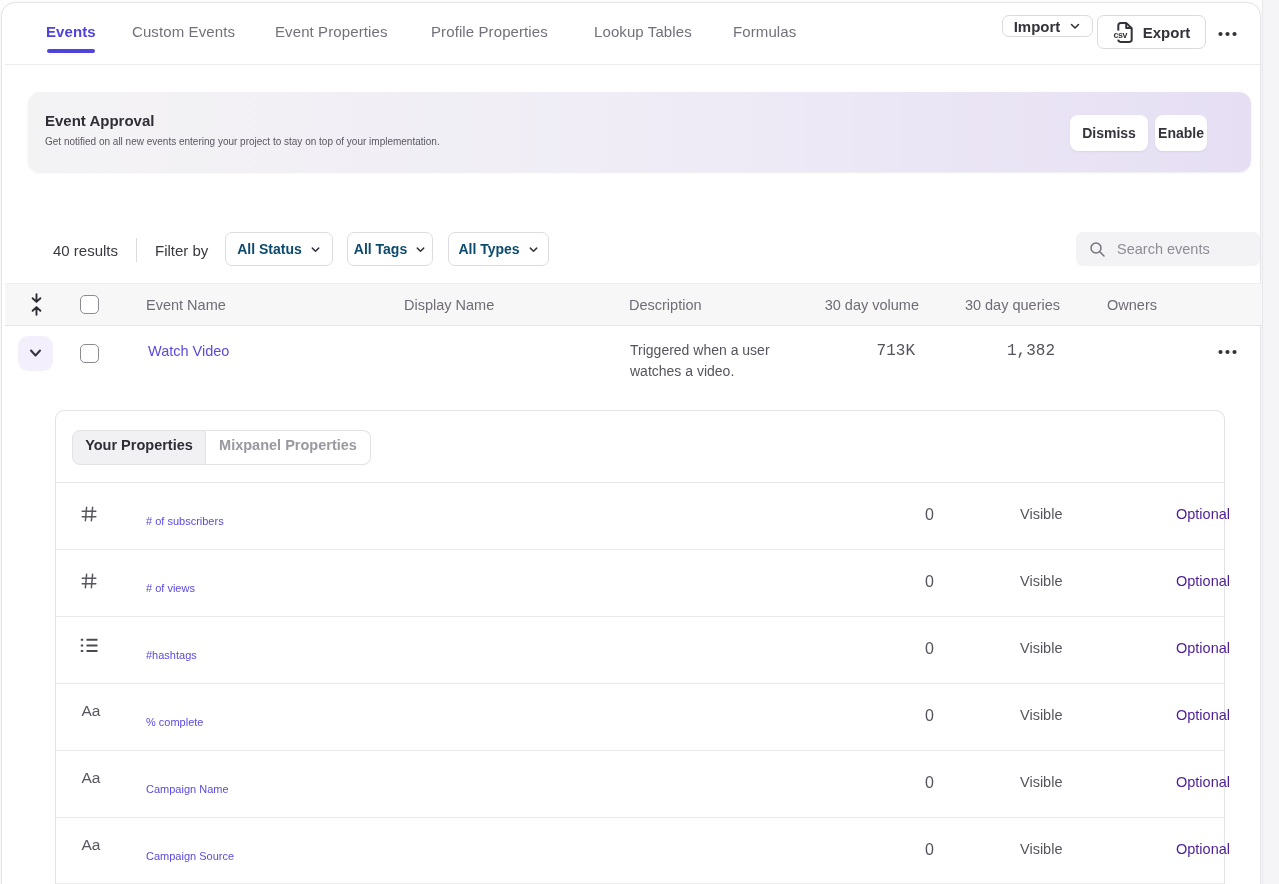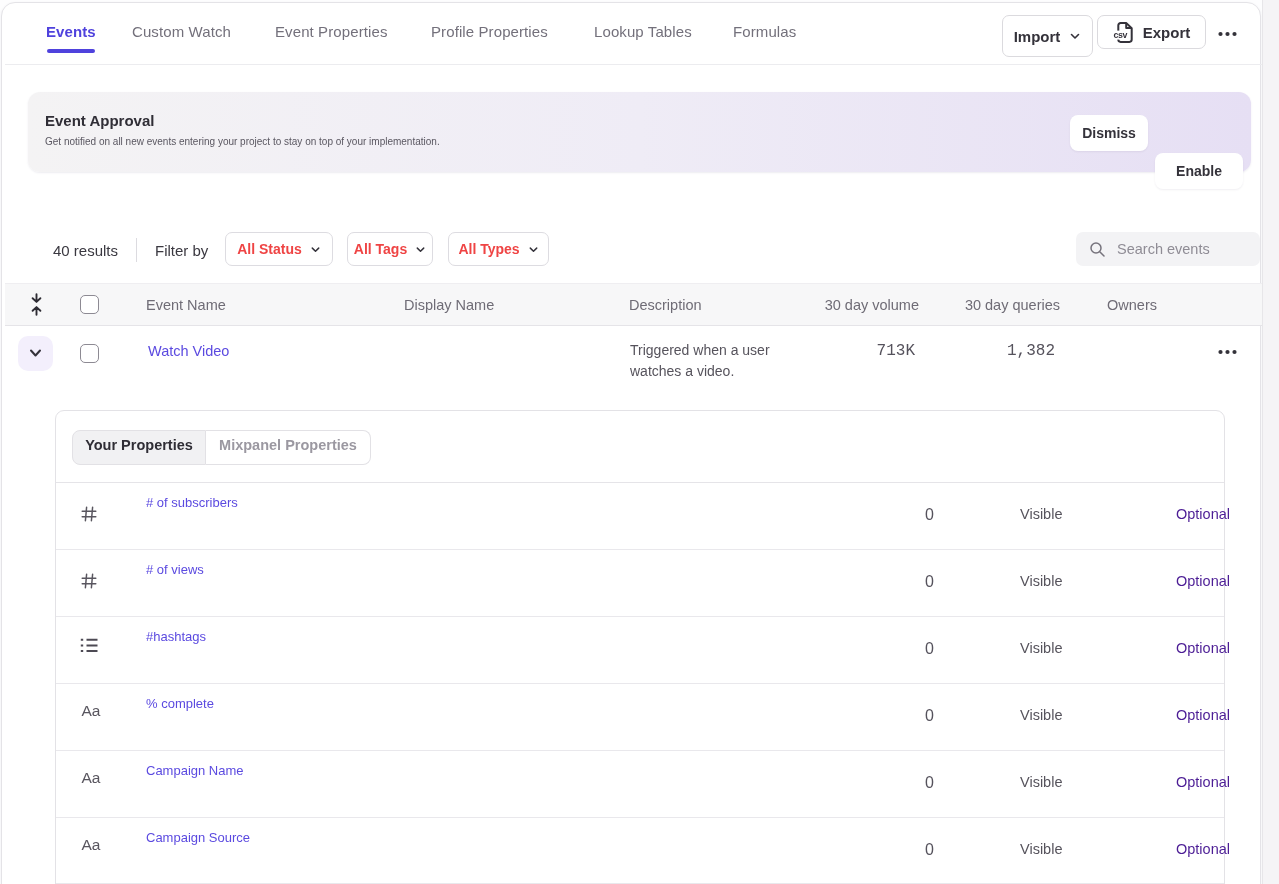--- a/index.html
+++ b/index.html
@@ -19,60 +19,60 @@
 .btn { position:absolute; border:1px solid #dbdade; border-radius:7px; background:#fff; display:flex; align-items:center; justify-content:center; font-size:15px; font-weight:600; color:#34323a; }
 
 
 .banner { position:absolute; left:23px; top:88px; width:1223px; height:80px; border-radius:12px; background:linear-gradient(90deg,#f4f3f4 0%, #efecf6 50%, #e6dff4 100%); box-shadow:0 1px 2px rgba(80,70,120,.10); }
 .banner h3 { position:absolute; left:17px; top:20px; font-size:15px; font-weight:700; color:#302e36; }
 .banner p { position:absolute; left:17px; top:44px; font-size:10px; color:#5a5761; }
 .bbtn { position:absolute; top:23px; height:36px; border-radius:8px; background:#fff; display:flex; align-items:center; justify-content:center; font-size:14px; font-weight:600; color:#34323a; box-shadow:0 1px 2px rgba(60,50,90,.08); }
 
 
 .fr { position:absolute; top:0; font-size:15px; color:#3a3840; }
-.drop { position:absolute; top:228px; height:34px; border:1px solid #dddce1; border-radius:7px; background:#fff; display:flex; align-items:center; justify-content:center; gap:8px; font-size:14px; font-weight:600; color:#ef4444; }
+.drop { position:absolute; top:228px; height:34px; border:1px solid #dddce1; border-radius:7px; background:#fff; display:flex; align-items:center; justify-content:center; gap:8px; font-size:14px; font-weight:600; color:#0c4a6e; }
 .search { position:absolute; left:1071px; top:228px; width:184px; height:34px; background:#f3f3f5; border-radius:7px; display:flex; align-items:center; }
 .search span { color:#8f8c95; font-size:14.5px; margin-left:11px; }
 
 
 .thead { position:absolute; left:0; top:279px; width:100%; height:43px; background:#f7f7f8; border-top:1px solid #efeef1; border-bottom:1px solid #e5e4e8; }
 .th { position:absolute; top:0; height:43px; display:flex; align-items:center; font-size:14.5px; font-weight:500; color:#6f6c76; }
 .cb { position:absolute; width:19px; height:19px; border:1.5px solid #8d8a93; border-radius:5px; background:#fff; }
 .cell { position:absolute; font-size:14px; }
 
 
 .expbtn { position:absolute; left:13px; top:332px; width:35px; height:35px; background:#f3effc; border-radius:10px; }
 
 
 .card { position:absolute; left:50px; top:406px; width:1170px; height:500px; background:#fff; border:1px solid #e3e2e6; border-radius:9px; }
 .tab { position:absolute; top:19px; height:35px; display:flex; align-items:center; justify-content:center; font-size:14.5px; padding-bottom:5px; }
 .tab.on { left:16px; width:134px; background:#f1f1f3; border:1px solid #e2e1e5; border-radius:8px 0 0 8px; font-weight:700; color:#2f2d35; }
 .tab.off { left:150px; width:165px; background:#fff; border:1px solid #e2e1e5; border-left:none; border-radius:0 8px 8px 0; font-weight:600; color:#9b98a1; }
 .prow { position:absolute; left:0; width:100%; height:67px; border-top:1px solid #e9e8ec; }
 .picon { position:absolute; left:21px; top:0; width:28px; height:67px; display:flex; align-items:center; justify-content:center; color:#6f6c76; }
-.pname { position:absolute; left:90px; top:12px; font-size:13px; color:#5b4ae0; }
+.pname { position:absolute; left:90px; top:32px; font-size:11px; color:#5b4ae0; }
 .pzero  { position:absolute; right:290px; top:0; height:67px; display:flex; align-items:center; padding-bottom:4px; font-size:16px; color:#55525c; }
 .pvis  { position:absolute; left:964px; top:0; height:67px; display:flex; align-items:center; padding-bottom:6px; font-size:14.5px; color:#56535c; }
 .popt  { position:absolute; left:1120px; top:0; height:67px; display:flex; align-items:center; padding-bottom:6px; font-size:14.5px; color:#4c1d95; }
 </style>
 </head>
 <body>
 <div id="app">
   <div class="panelbg"></div>
   <div class="track"></div>
   <div class="panel">
 
     <div class="nav"></div>
     <span class="navtab active" style="left:41px;">Events</span>
-    <span class="navtab" style="left:127px;">Custom Watch</span>
+    <span class="navtab" style="left:127px;">Custom Events</span>
     <span class="navtab" style="left:270px;">Event Properties</span>
     <span class="navtab" style="left:426px;">Profile Properties</span>
     <span class="navtab" style="left:589px;text-align:right;">Lookup Tables</span>
     <span class="navtab" style="left:728px;">Formulas</span>
-    <div class="btn" style="left:997px; top:11px; width:91px; height:42px; gap:9px;">Import
+    <div class="btn" style="left:997px; top:11px; width:91px; height:22px; gap:9px;">Import
       <svg width="12" height="12" viewBox="0 0 12 12">
           <path d="M2.5 4.5 L6 8 L9.5 4.5" fill="none" stroke="#34323a" stroke-width="1.6" stroke-linecap="round" stroke-linejoin="round"></path>
         </svg>
     </div>
     <div class="btn" style="left:1092px; top:11px; width:109px; height:34px; gap:9px;">
       <svg width="21" height="21" viewBox="0 0 21 21">
           <path d="M13.4 1.1 H7.6 a2.3 2.3 0 0 0 -2.3 2.3 v14.2 a2.3 2.3 0 0 0 2.3 2.3 h8.8 a2.3 2.3 0 0 0 2.3 -2.3 V6.3 z" fill="none" stroke="#34323a" stroke-width="2" stroke-linejoin="round"></path>
           <path d="M13.2 1.3 v4.8 h4.8" fill="none" stroke="#34323a" stroke-width="2" stroke-linejoin="round"></path>
           <rect x="0" y="8.6" width="15.5" height="9" fill="#ffffff"></rect>
           <text x="0.4" y="16.4" font-size="8.8" font-weight="bold" letter-spacing="-0.4" fill="#34323a" font-family="Liberation Sans">csv</text>
@@ -84,21 +84,21 @@
           <circle cx="2.5" cy="3" r="2.1" fill="#34323a"></circle>
           <circle cx="9.5" cy="3" r="2.1" fill="#34323a"></circle>
           <circle cx="16.5" cy="3" r="2.1" fill="#34323a"></circle>
         </svg>
       </div>
 
     <div class="banner">
       <h3>Event Approval</h3>
       <p>Get notified on all new events entering your project to stay on top of your implementation.</p>
       <div class="bbtn" style="left:1042px; width:78px;">Dismiss</div>
-      <div class="bbtn" style="left:1127px; width:88px;margin-top:38px;">Enable</div>
+      <div class="bbtn" style="left:1127px; width:52px;">Enable</div>
     </div>
 
     <div class="fr" style="left:48px; top:238px;">40 results</div>
     <div class="abs" style="left:131px; top:234px; width:1px; height:24px; background:#dcdbe0;"></div>
     <div class="fr" style="left:150px; top:238px;">Filter by</div>
     <div class="drop" style="left:220px; width:108px;">All Status <svg width="11" height="11" viewBox="0 0 12 12">
           <path d="M2.5 4.5 L6 8 L9.5 4.5" fill="none" stroke="#34323a" stroke-width="1.6" stroke-linecap="round" stroke-linejoin="round"></path>
         </svg></div>
     <div class="drop" style="left:342px; width:86px;">All Tags <svg width="11" height="11" viewBox="0 0 12 12">
           <path d="M2.5 4.5 L6 8 L9.5 4.5" fill="none" stroke="#34323a" stroke-width="1.6" stroke-linecap="round" stroke-linejoin="round"></path>

